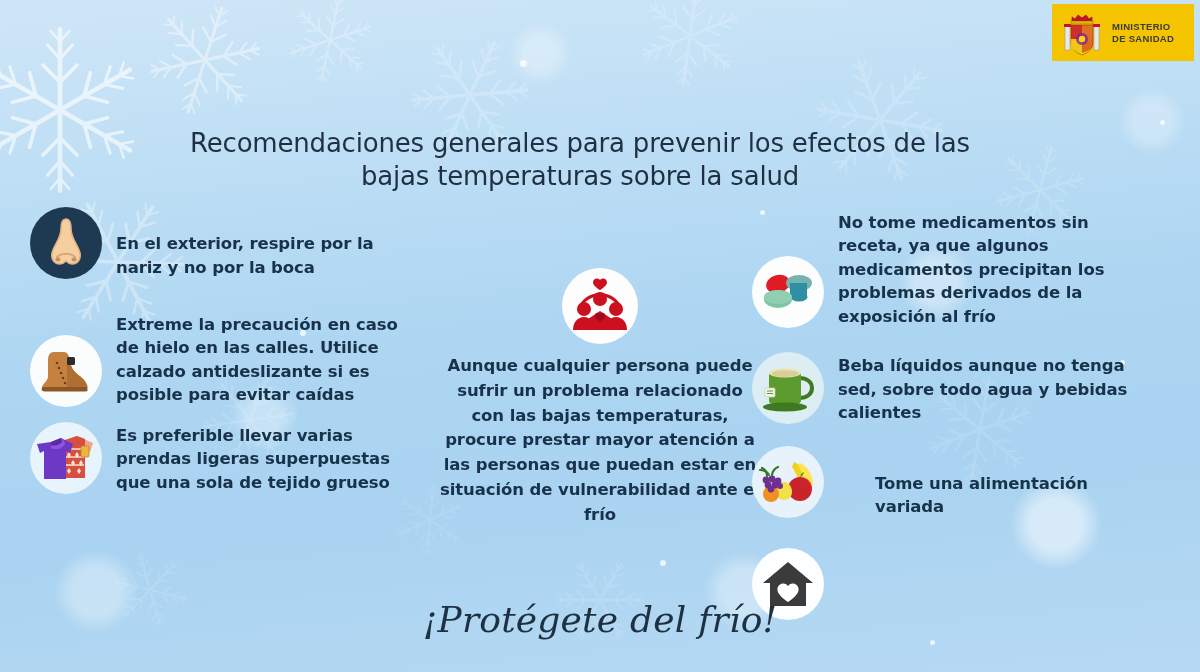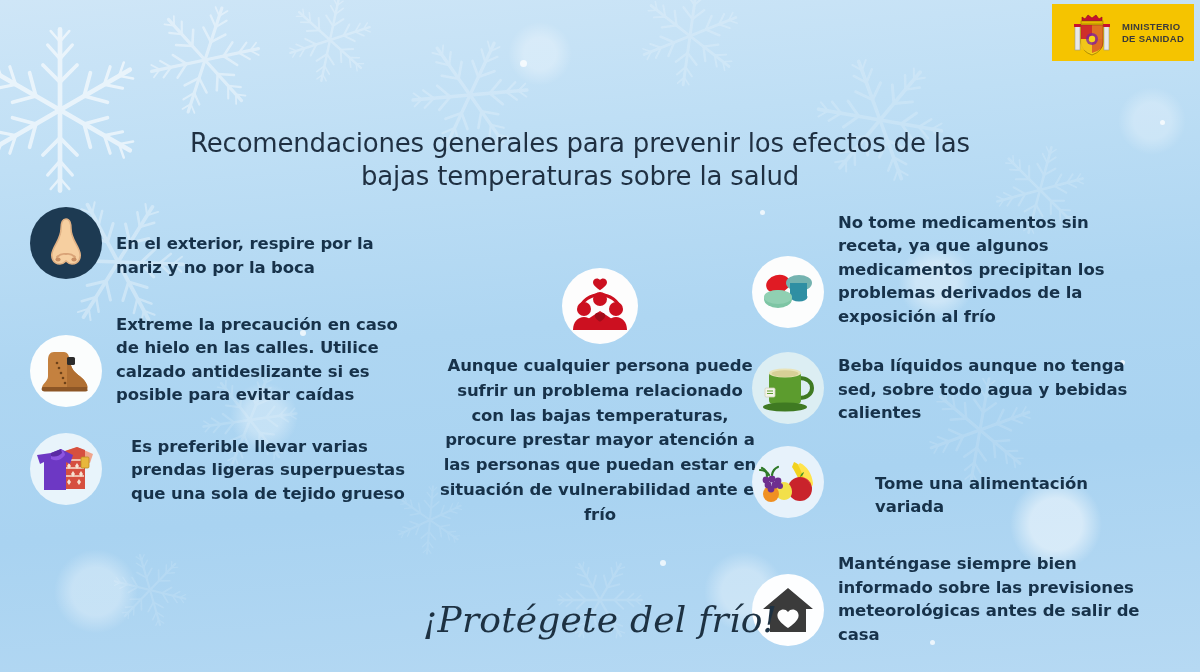--- a/index.html
+++ b/index.html
@@ -45,21 +45,20 @@
     top: 4px;
     right: 6px;
     width: 142px;
     height: 57px;
     background: #f5c400;
     display: flex;
     align-items: center;
     padding-left: 8px;
     box-sizing: border-box;
     gap: 8px;
-    justify-content: center;
   }
   .logo-text {
     font-size: 9.5px;
     font-weight: 700;
     line-height: 1.25;
     color: #3b3b3b;
     letter-spacing: .3px;
   }
 
   
@@ -121,22 +120,22 @@
     color: #17324a;
     font-family: "DejaVu Sans", sans-serif;
     padding-top: 4px;
     letter-spacing: -0.1px;
   }
   .col-left  .tip-text { width: 300px; }
   .col-right .tip-text { width: 312px; }
 
   
   .tip-l0 { margin-bottom: 30px; }
-  .tip-l1 { margin-bottom: 24px; }
-  .tip-l2 { margin-bottom: 16px; gap: 15px; }
+  .tip-l1 { margin-bottom: 13px; }
+  .tip-l2 { margin-bottom: 16px; }
   .tip-r0 { margin-bottom: 22px; }
   .tip-r1 { }
   .tip-r2 { margin-bottom: 30px; gap: 37px; }
 
   
   .center {
     position: absolute;
     left: 440px;
     top: 268px;
     width: 320px;
@@ -425,19 +424,18 @@
       <div class="tip-text">Tome una alimentación variada</div>
     </div>
 
     <div class="tip tip-r3">
       <div class="tip-icon" style="background:#fdfeff;">
         <svg width="54" height="50" viewBox="0 0 54 50">
           <path d="M27 3 L52 24 L45 24 L45 47 L9 47 L9 24 L2 24 Z" fill="#3b3b3b"></path>
           <path d="M27 27 c-3.4 -4.8 -10.6 -2.2 -10.6 3.4 c0 5.4 7 9.8 10.6 12.6 c3.6 -2.8 10.6 -7.2 10.6 -12.6 c0 -5.6 -7.2 -8.2 -10.6 -3.4 Z" fill="#ffffff"></path>
         </svg>
       </div>
-      <div class="tip-text">Manténgase siempre bien informado sobre las previsiones meteorológicas antes de salir de casa</div>
     </div>
   </div>
 
   <div class="slogan">¡Protégete del frío!</div>
 
 </div>
 
 </body></html>

